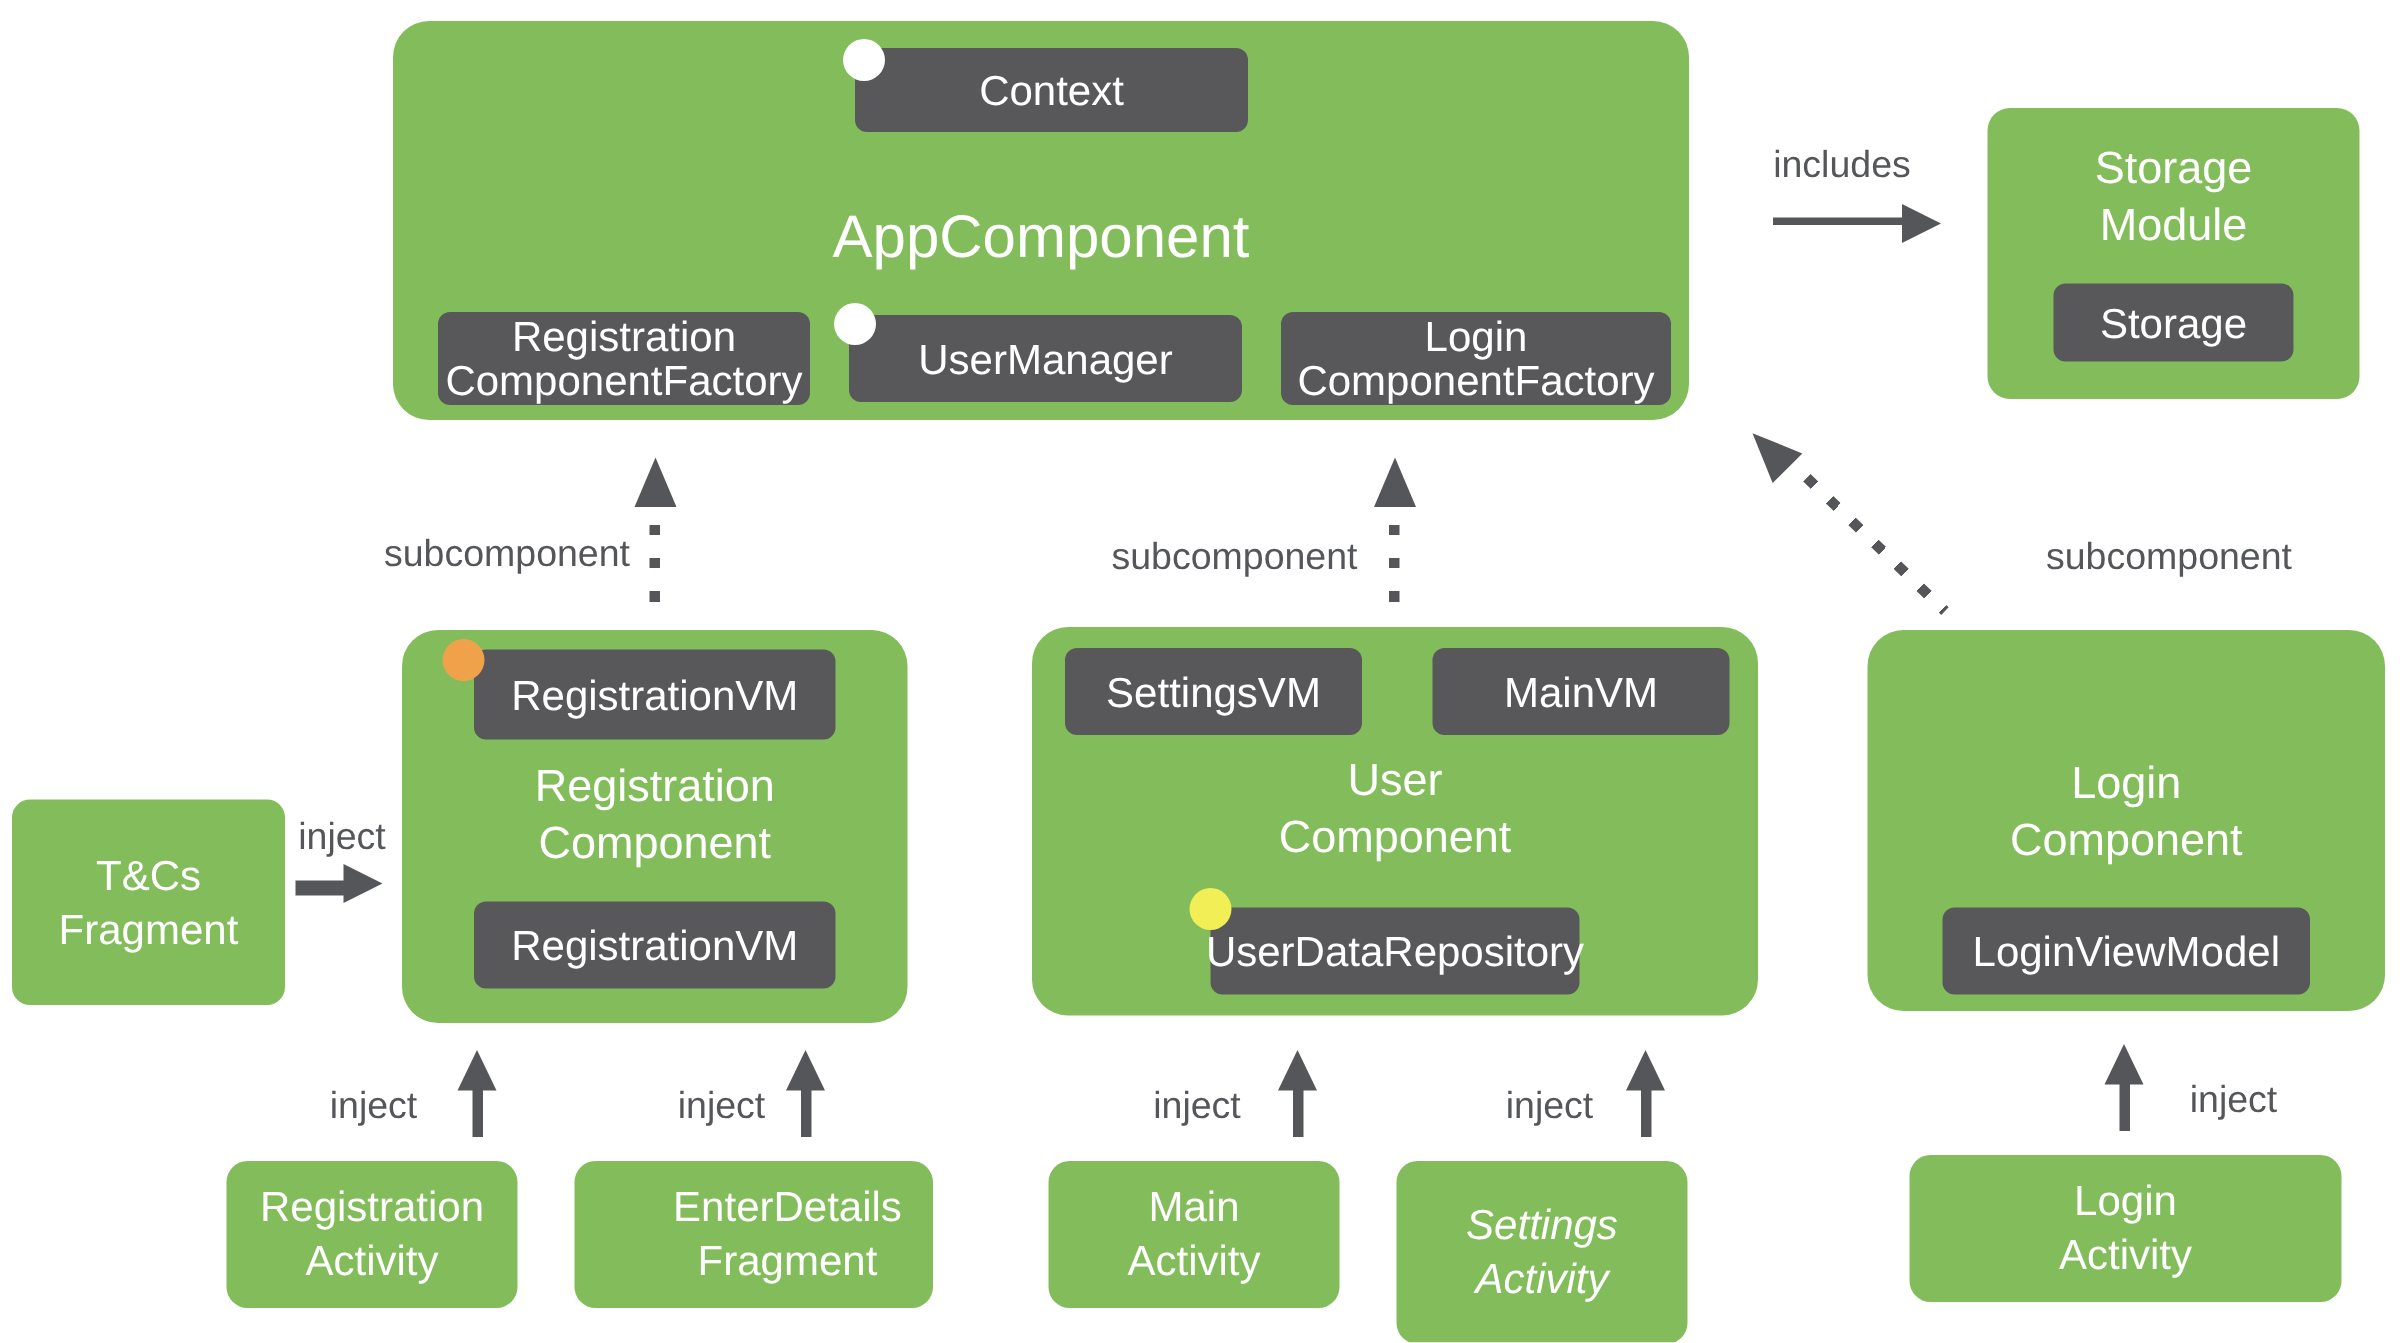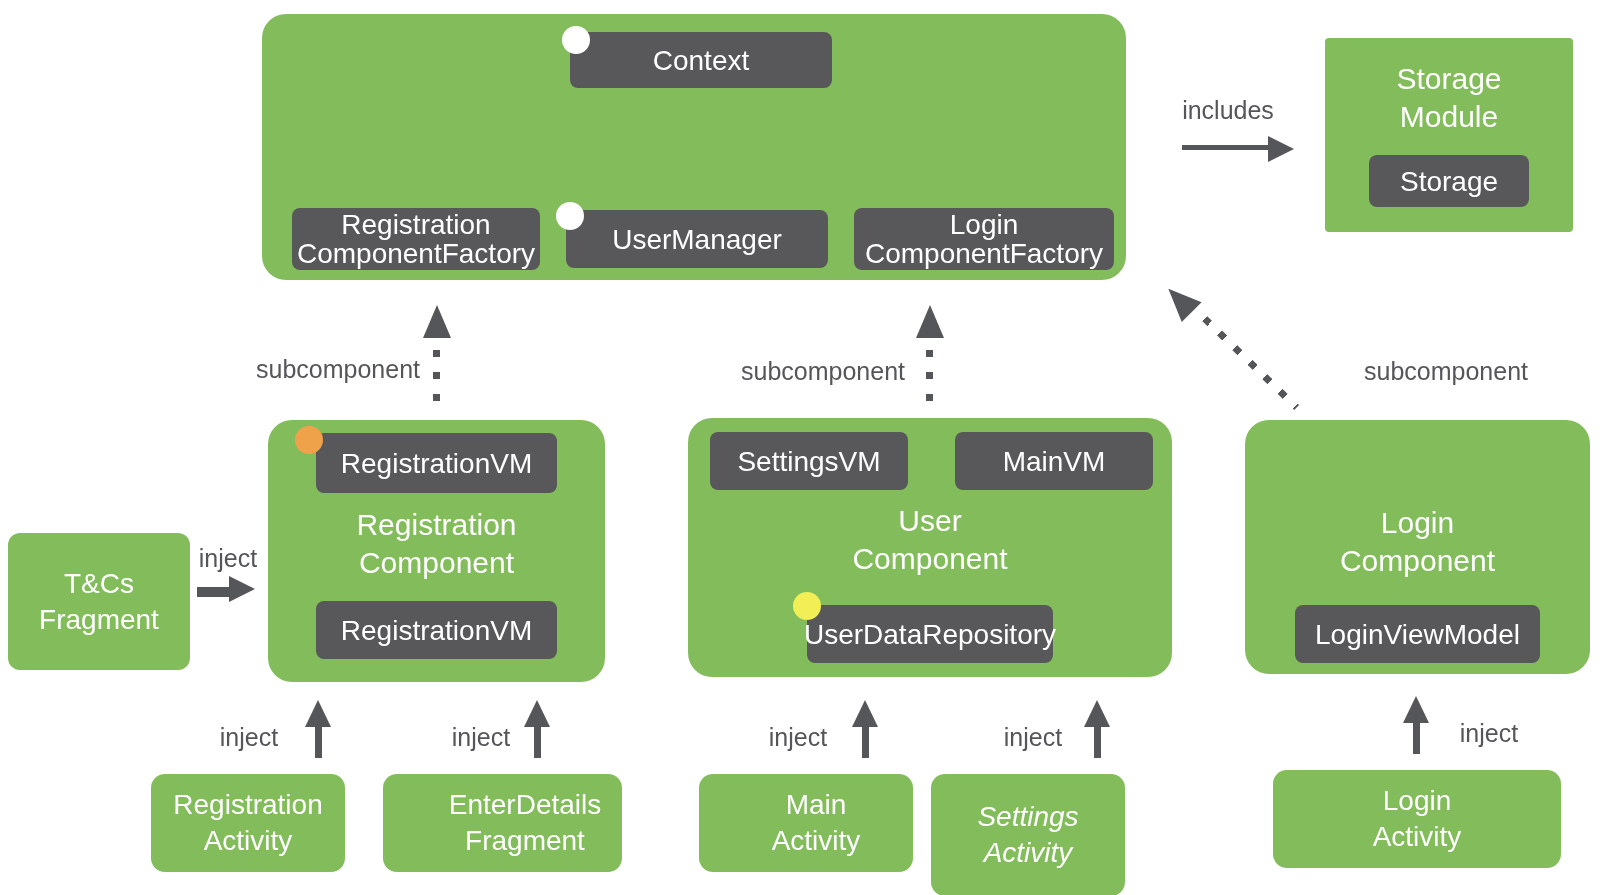--- a/index.html
+++ b/index.html
@@ -11,21 +11,21 @@
     --dotwhite:#FFFFFF;
     --bg:#FFFFFF;
   }
   html,body{margin:0;padding:0;background:var(--bg);}
   body{font-family:"Liberation Sans","DejaVu Sans",sans-serif;}
   .canvas{position:relative;width:1600px;height:895px;background:var(--bg);overflow:hidden;}
 
   
   .gbox{position:absolute;background:var(--green);color:#fff;}
   .r24{border-radius:24px;}
-  .r20{border-radius:4px;}
+  .r20{border-radius:15px;margin-top:34px;}
   .r14{border-radius:14px;}
   .r12{border-radius:12px;}
 
   
   .chip{position:absolute;background:var(--dark);border-radius:8px;color:#fff;
         display:flex;align-items:center;justify-content:center;text-align:center;
         font-size:28px;line-height:29px;white-space:pre-line;}
 
   
   .gtitle{position:absolute;left:0;right:0;text-align:center;color:#fff;white-space:pre-line;}
@@ -114,21 +114,21 @@
   .sub2-head{left:916px;top:305px;}
   .sub2-dots{left:926px;top:350px;height:56px;}
   .sub2-label{left:715px;top:358px;width:190px;}
   .sub3-head{left:1166px;top:284px;transform:rotate(-45deg);}
   .sub3-dots{left:1207px;top:316px;width:128px;}
   .sub3-label{left:1358px;top:358px;width:176px;}
 
   
   .act-reg{left:151px;top:774px;width:194px;height:98px;}
   .act-ed{left:383px;top:774px;width:194px;height:98px;padding-left:45px;}
-  .act-main{left:699px;top:774px;width:194px;height:98px;padding-left:20px;}
+  .act-main{left:699px;top:774px;width:194px;height:98px;}
   .act-settings{left:931px;top:774px;width:194px;height:122px;font-style:italic;}
   .act-login{left:1273px;top:770px;width:288px;height:98px;}
 
   
   .inj1-head{left:305px;top:700px;} .inj1-stem{left:315px;top:724px;height:34px;}
   .inj2-head{left:524px;top:700px;} .inj2-stem{left:534px;top:724px;height:34px;}
   .inj3-head{left:852px;top:700px;} .inj3-stem{left:862px;top:724px;height:34px;}
   .inj4-head{left:1084px;top:700px;} .inj4-stem{left:1094px;top:724px;height:34px;}
   .inj5-head{left:1403px;top:696px;} .inj5-stem{left:1413px;top:720px;height:34px;}
   .inj1-label{left:209px;top:724px;width:80px;}
@@ -137,20 +137,21 @@
   .inj4-label{left:993px;top:724px;width:80px;}
   .inj5-label{left:1444px;top:720px;width:90px;}
 </style>
 </head>
 <body>
 
 <div class="canvas">
 
   <div class="gbox r24 app">
     <div class="chip app-context">Context</div>
+    <div class="gtitle t40 app-title">AppComponent</div>
     <div class="chip app-regfac">Registration
 ComponentFactory</div>
     <div class="chip app-um">UserManager</div>
     <div class="chip app-loginfac">Login
 ComponentFactory</div>
   </div>
   <div class="dot dot-white dot-context"></div>
   <div class="dot dot-white dot-um"></div>
 
   <div class="gbox r20 storage">

